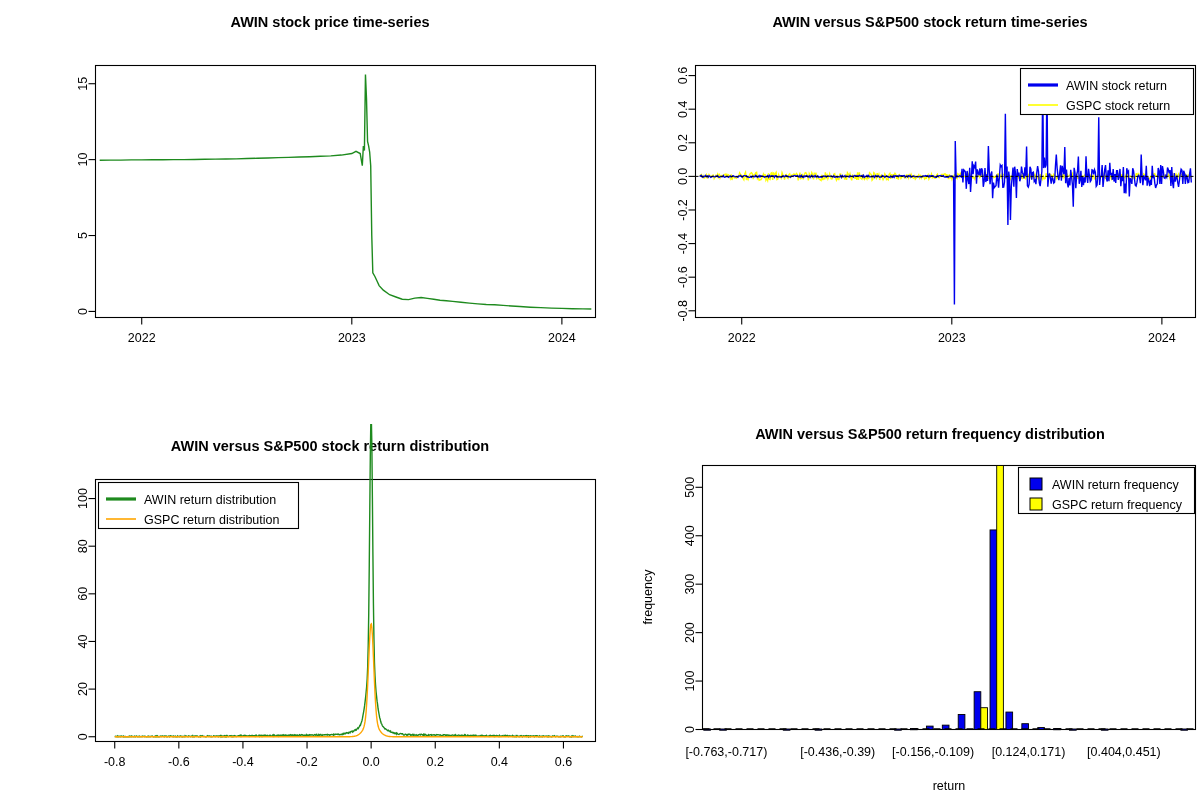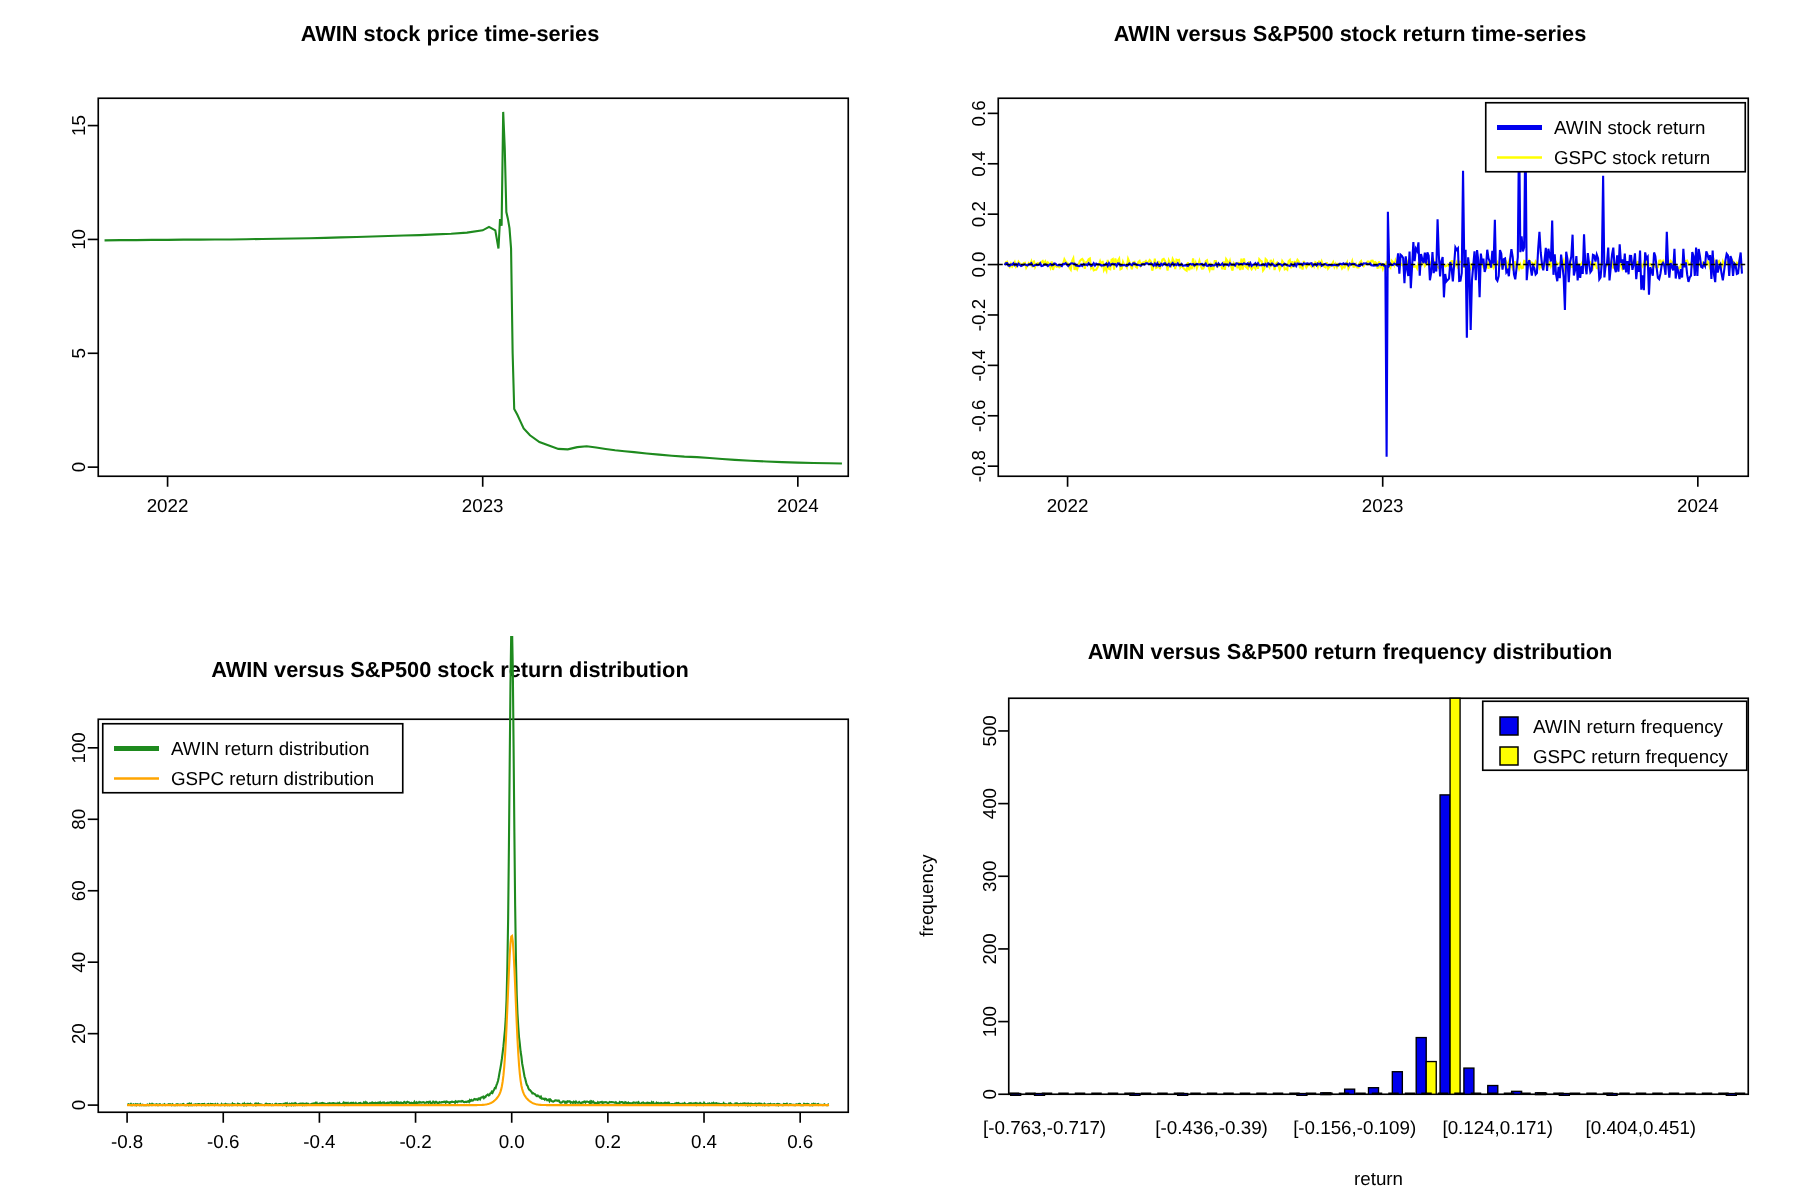--- a/index.html
+++ b/index.html
@@ -16,20 +16,21 @@
   #root {
     position: relative;
     width: 1200px;
     height: 800px;
     background: #ffffff;
   }
   .panel {
     position: absolute;
     width: 600px;
     height: 400px;
+    padding-left: 30px;
   }
   #panel-tl { left: 0;   top: 0; }
   #panel-tr { left: 600px; top: 0; }
   #panel-bl { left: 0;   top: 424px; text-align: center; }
   #panel-br { left: 600px; top: 412px; }
 
   .panel svg { display: block; }
 
   .ptitle {
     font-family: "Liberation Sans", sans-serif;

